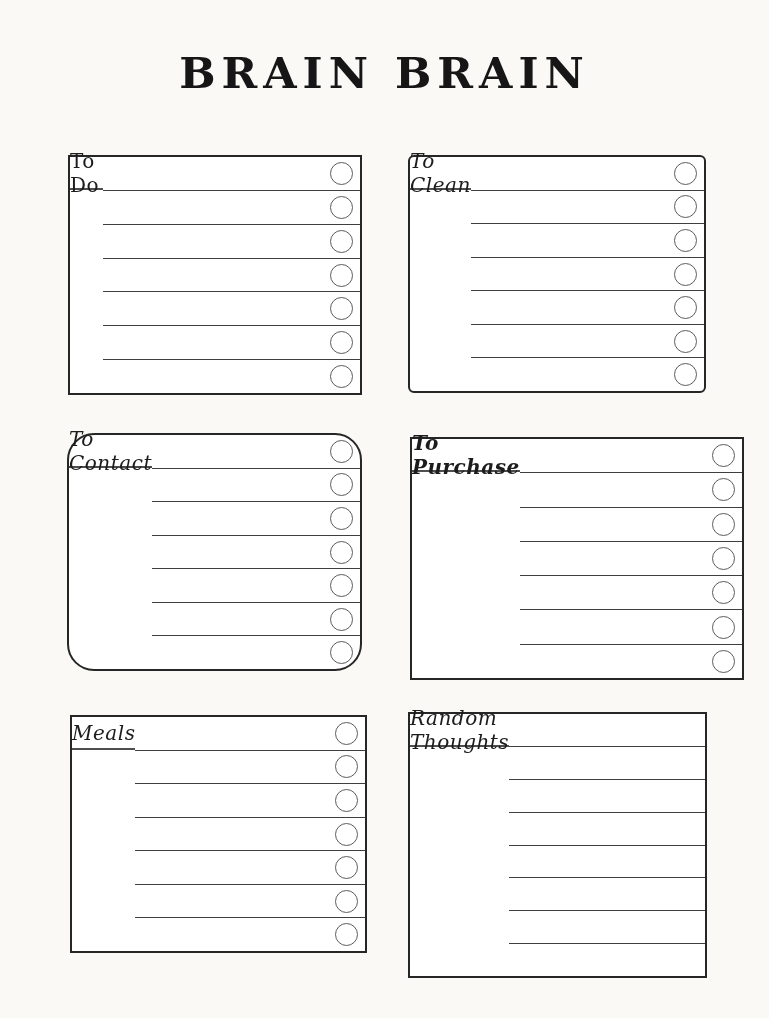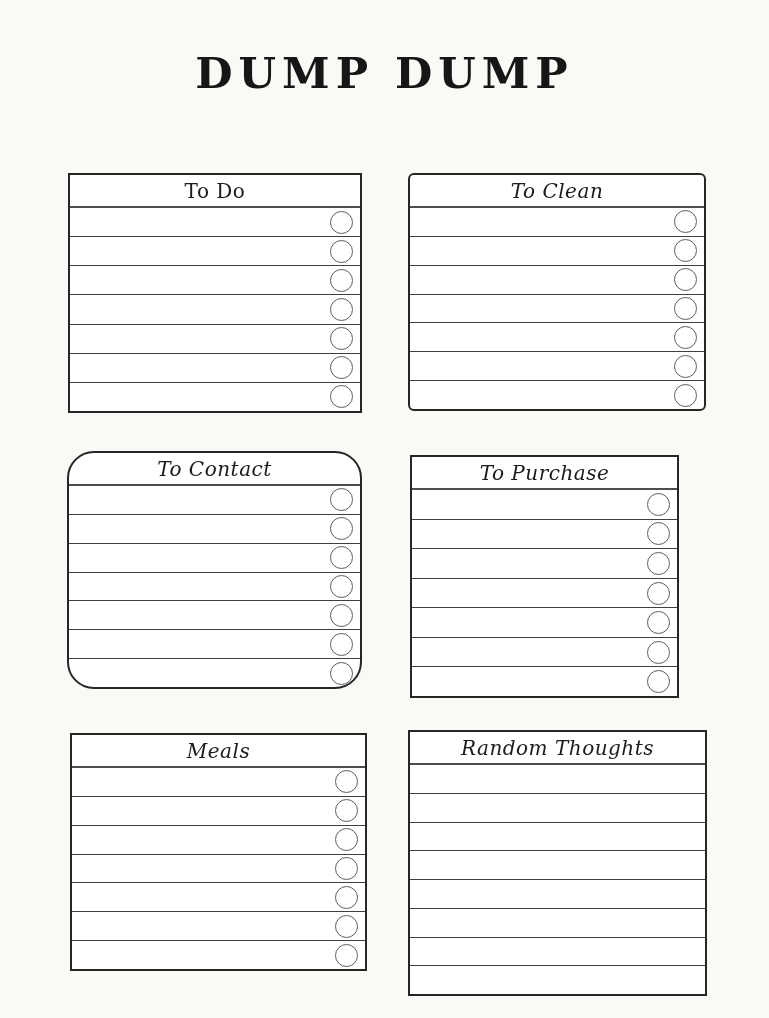--- a/index.html
+++ b/index.html
@@ -24,22 +24,20 @@
     font-size: 43px;
     letter-spacing: 6px;
     color: #161616;
   }
   .box {
     position: absolute;
     box-sizing: border-box;
     background: #ffffff;
     border: 2px solid #262626;
     display: flex;
-    flex-direction: column;
-    margin-top: 18px;
   }
   .box-header {
     box-sizing: border-box;
     height: 33px;
     flex: 0 0 33px;
     border-bottom: 2px solid #4e4e4e;
     display: flex;
     align-items: center;
     justify-content: center;
     font-size: 20px;
@@ -67,30 +65,30 @@
     width: 23px;
     height: 23px;
     border: 1.3px solid #5c5c5c;
     border-radius: 50%;
     background: #ffffff;
   }
   
   #box-to-do            { left: 68px;  top: 155px; width: 294px; height: 240px; }
   #box-to-clean         { left: 408px; top: 155px; width: 298px; height: 238px; border-radius: 6px; }
   #box-to-contact       { left: 67px;  top: 433px; width: 295px; height: 238px; border-radius: 27px; }
-  #box-to-purchase      { left: 410px; top: 437px; width: 269px; height: 243px; }
+  #box-to-purchase      { left: 410px; top: 437px; width: 334px; height: 243px; font-weight: bold; }
   #box-meals            { left: 70px;  top: 715px; width: 297px; height: 238px; }
   #box-random-thoughts  { left: 408px; top: 712px; width: 299px; height: 266px; }
 </style>
 </head>
 <body>
 
 <div class="page">
 
-  <h1 class="title">DUMP DUMP</h1>
+  <h1 class="title">BRAIN BRAIN</h1>
 
   <section class="box" id="box-to-do">
     <div class="box-header">
       <span>To Do</span>
     </div>
     <div class="rows">
         <div class="row">
           <span class="circle"></span>
         </div>
         <div class="row">

